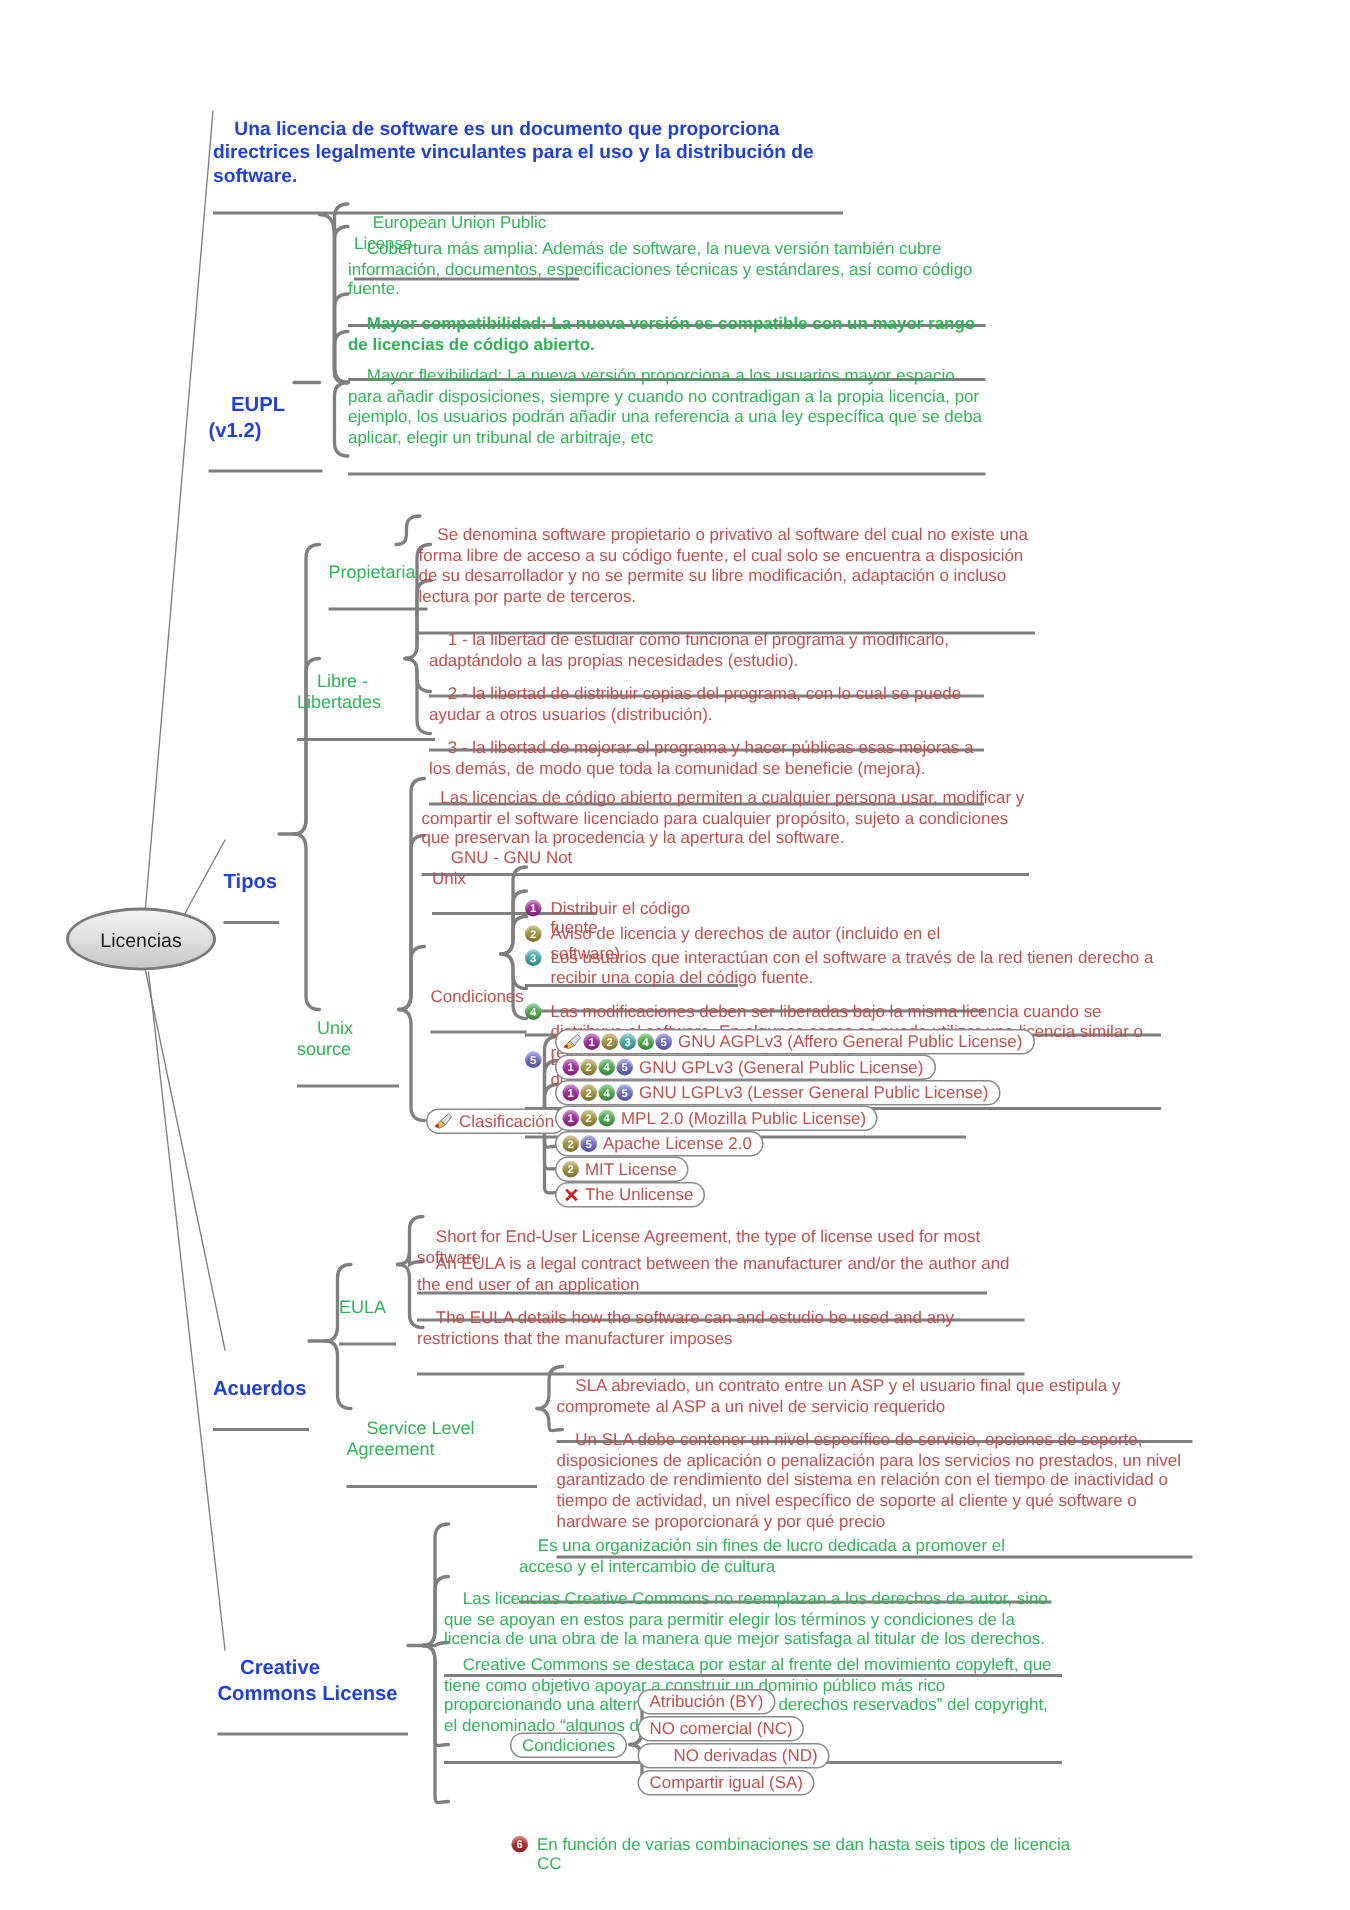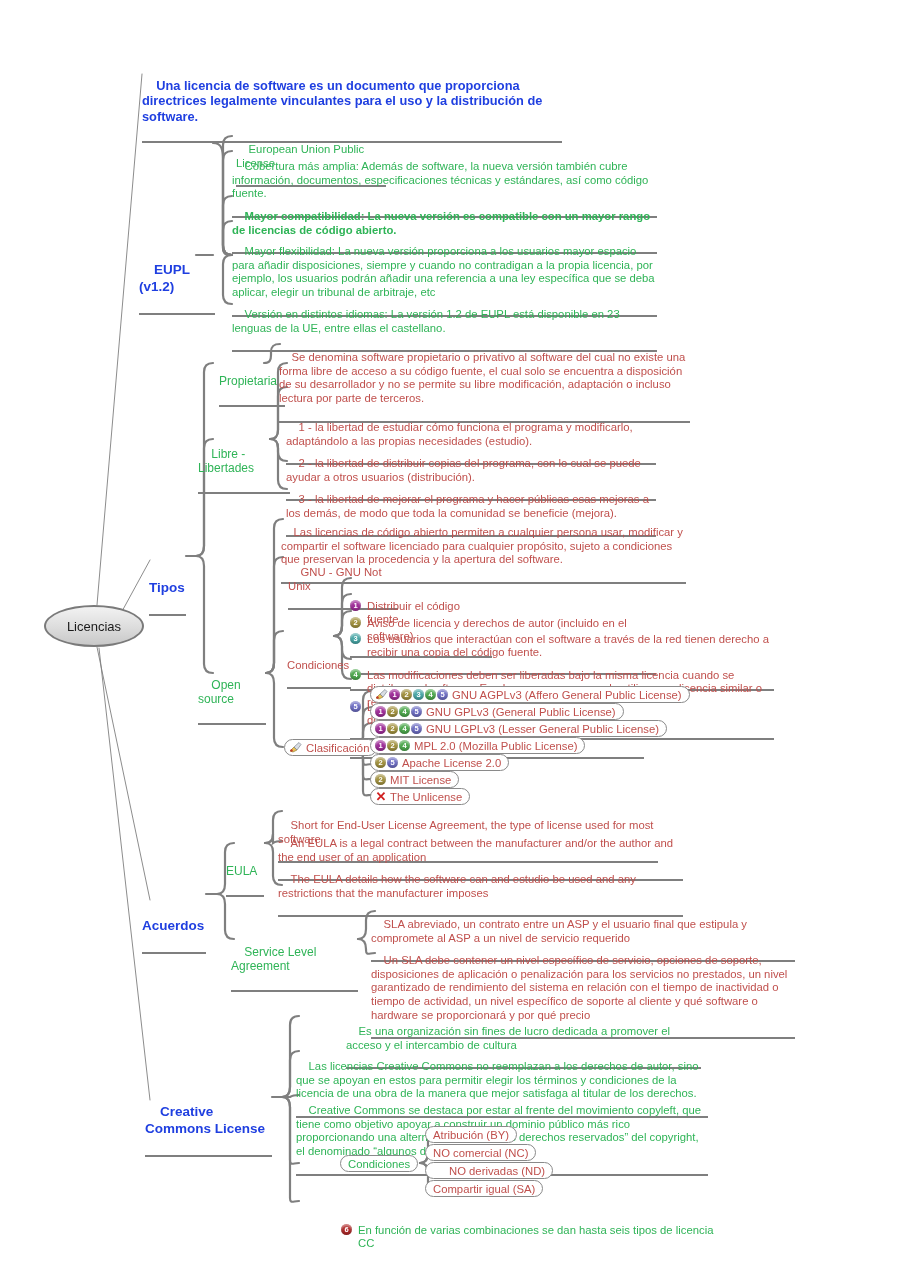--- a/index.html
+++ b/index.html
@@ -218,23 +218,20 @@
   </div>
   <div class="node leaf t-green underlined" style="left:232px; top:146px; width:425px;">
     <span>Cobertura más amplia: Además de software, la nueva versión también cubre información, documentos, especificaciones técnicas y estándares, así como código fuente.</span>
   </div>
   <div class="node leaf t-green underlined" style="left:232px; top:196px; width:425px;font-weight:bold;">
     <span>Mayor compatibilidad: La nueva versión es compatible con un mayor rango de licencias de código abierto.</span>
   </div>
   <div class="node leaf t-green underlined" style="left:232px; top:231px; width:425px;">
     <span>Mayor flexibilidad: La nueva versión proporciona a los usuarios mayor espacio para añadir disposiciones, siempre y cuando no contradigan a la propia licencia, por ejemplo, los usuarios podrán añadir una referencia a una ley específica que se deba aplicar, elegir un tribunal de arbitraje, etc</span>
   </div>
-  <div class="node leaf t-green underlined" style="left:232px; top:294px; width:425px;">
-    <span>Versión en distintos idiomas: La versión 1.2 de EUPL está disponible en 23 lenguas de la UE, entre ellas el castellano.</span>
-  </div>
 
   <div class="node branch-main underlined" style="left:149px; top:547px; width:37px;">
     <span>Tipos</span>
   </div>
 
   <div class="node branch-sub t-green underlined" style="left:198px; top:345px; width:66px;margin-left:21px;">
     <span>Propietaria</span>
   </div>
   <div class="node leaf t-red underlined" style="left:279px; top:337px; width:411px;">
     <span>Se denomina software propietario o privativo al software del cual no existe una forma libre de acceso a su código fuente, el cual solo se encuentra a disposición de su desarrollador y no se permite su libre modificación, adaptación o incluso lectura por parte de terceros.</span>
@@ -247,21 +244,21 @@
     <span>1 - la libertad de estudiar cómo funciona el programa y modificarlo, adaptándolo a las propias necesidades (estudio).</span>
   </div>
   <div class="node leaf t-red underlined" style="left:286px; top:443px; width:370px;">
     <span>2 - la libertad de distribuir copias del programa, con lo cual se puede ayudar a otros usuarios (distribución).</span>
   </div>
   <div class="node leaf t-red underlined" style="left:286px; top:479px; width:370px;">
     <span>3 - la libertad de mejorar el programa y hacer públicas esas mejoras a los demás, de modo que toda la comunidad se beneficie (mejora).</span>
   </div>
 
   <div class="node branch-sub t-green underlined" style="left:198px; top:663px; width:68px;">
-    <span>Open source</span>
+    <span>Unix source</span>
   </div>
   <div class="node leaf t-red underlined" style="left:281px; top:512px; width:405px;">
     <span>Las licencias de código abierto permiten a cualquier persona usar, modificar y compartir el software licenciado para cualquier propósito, sujeto a condiciones que preservan la procedencia y la apertura del software.</span>
   </div>
   <div class="node leaf t-red underlined" style="left:288px; top:552px; width:110px;">
     <span>GNU - GNU Not Unix</span>
   </div>
 
   <div class="node branch-sub t-red underlined" style="left:287px; top:631px; width:64px; font-size:11.3px;">
     <span>Condiciones</span>

